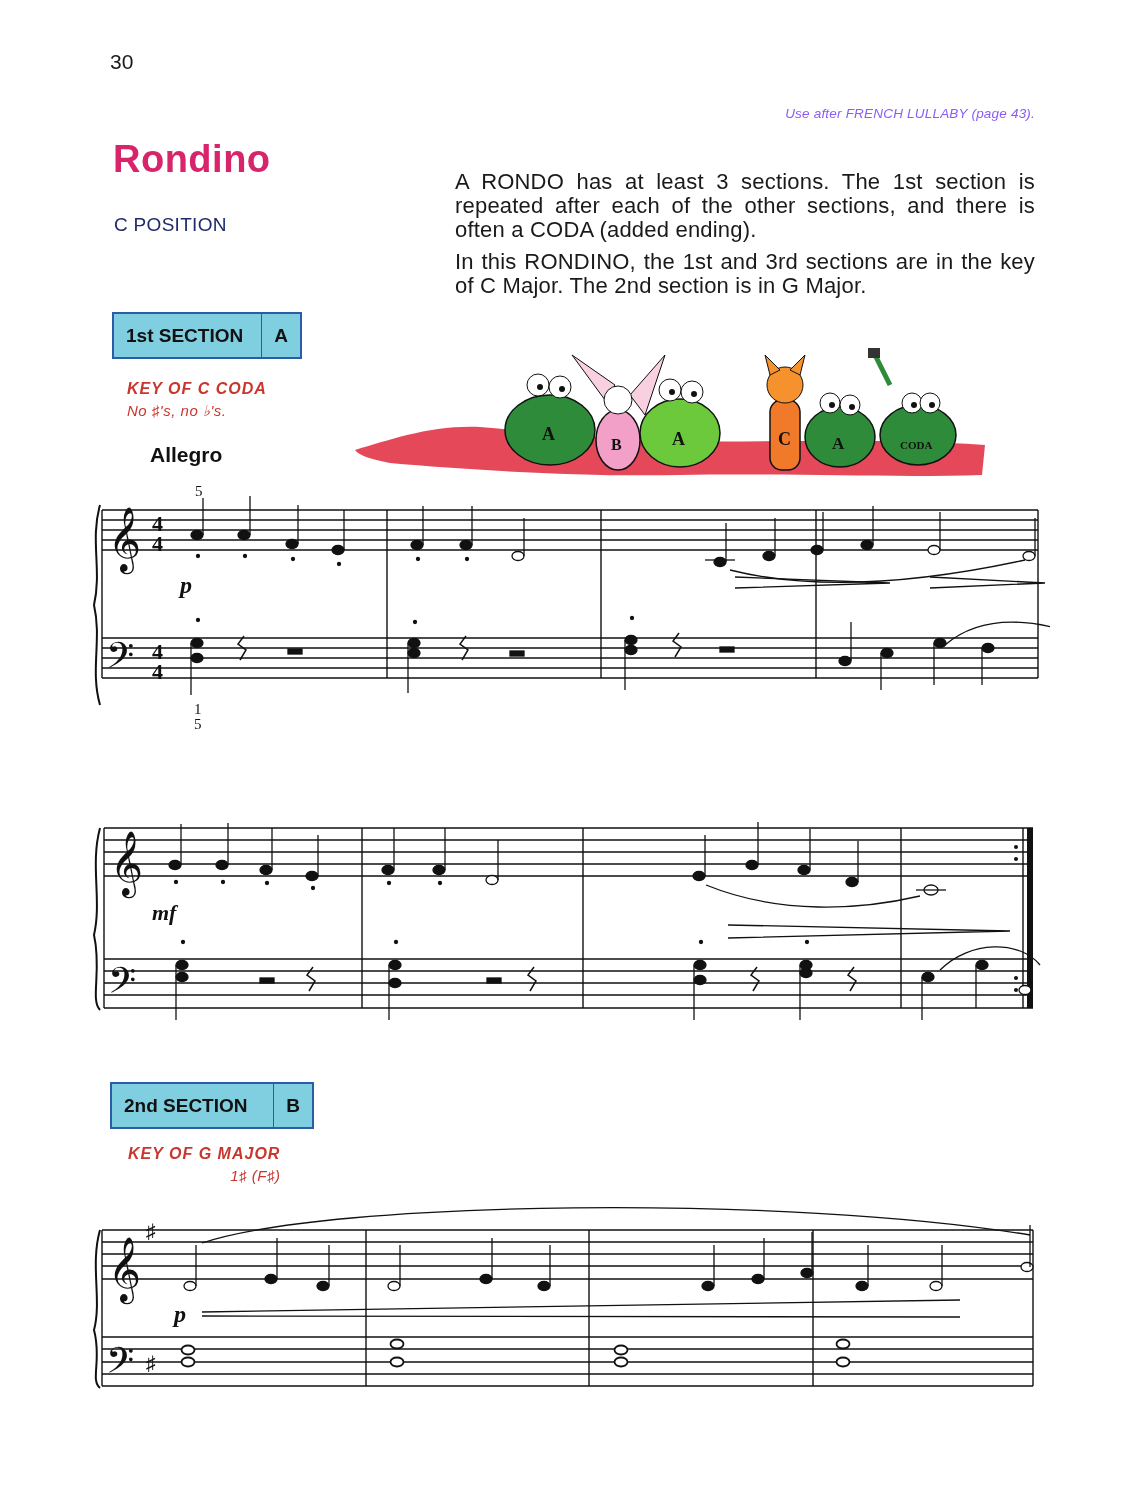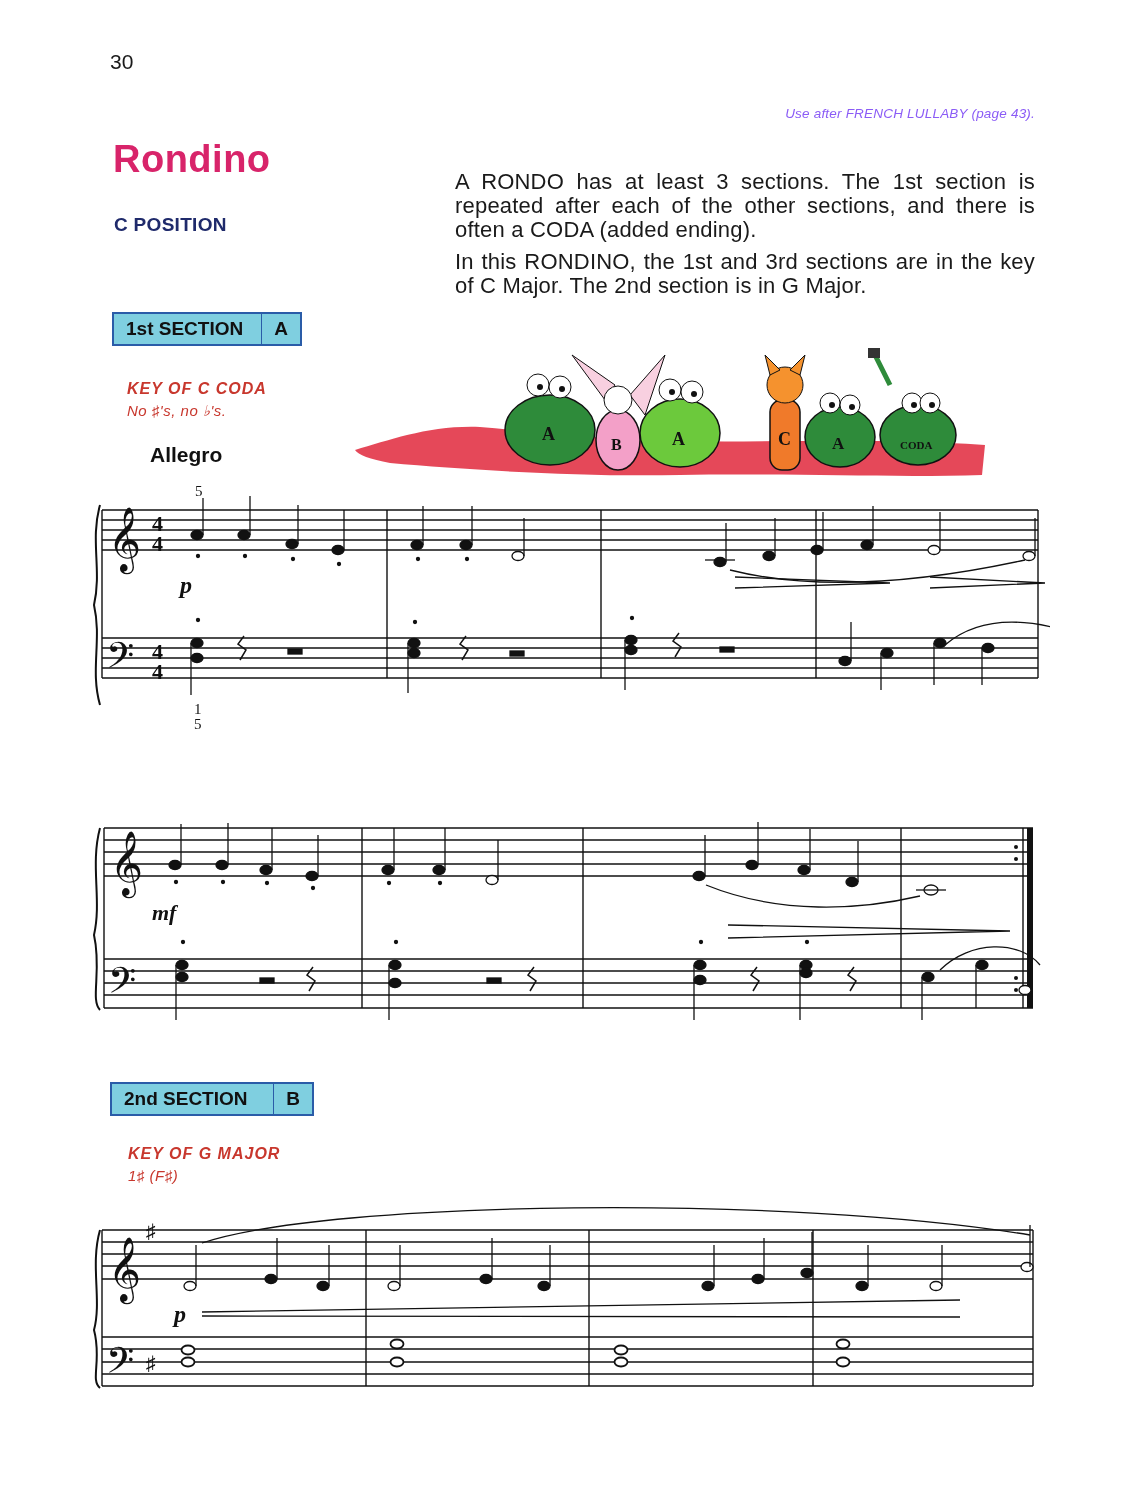--- a/index.html
+++ b/index.html
@@ -2,24 +2,24 @@
 <html><head>
 <meta charset="utf-8">
 <style>
   html, body { margin:0; padding:0; background:#ffffff; }
   body { width:1125px; height:1500px; position:relative; overflow:hidden;
          font-family:"Liberation Sans", sans-serif; color:#111; }
   .abs { position:absolute; }
   .page-num { left:110px; top:50px; font-size:21px; color:#1a1a1a; }
   .use-after { right:90px; top:106px; font-size:13.5px; font-style:italic; color:#8b5cf6; letter-spacing:0.2px; }
   .title { left:113px; top:138px; font-size:38px; font-weight:bold; color:#d8246a; letter-spacing:0.5px; }
-  .position { left:114px; top:214px; font-size:19px; font-weight:bold; color:#1f2a6b; letter-spacing:0.3px; }
+  .position { left:114px; top:214px; font-size:19px; font-weight:normal; color:#1f2a6b; letter-spacing:0.3px; }
   .intro { left:455px; top:170px; width:580px; font-size:22px; line-height:24px; color:#1a1a1a; text-align:justify; letter-spacing:0.2px; }
   .intro p { margin:0 0 8px 0; }
-  .badge { display:flex; border:2px solid #2a5ca8; background:#7fcfe0; height:34px; box-sizing:border-box; }
+  .badge { display:flex; border:2px solid #2a5ca8; background:#7fcfe0; height:47px; box-sizing:border-box; }
   .badge .cell { display:flex; align-items:center; padding:0 12px; font-size:19px; font-weight:bold; color:#111; }
   .badge .cell + .cell { border-left:1.5px solid #2a5ca8; }
   .key-title { font-size:16px; font-style:italic; font-weight:bold; color:#c8372d; letter-spacing:1px; }
   .key-sub { font-size:15px; font-style:italic; color:#c8372d; letter-spacing:0.5px; margin-top:4px; }
   .tempo { left:150px; top:443px; font-size:21px; font-weight:bold; color:#111; }
   .illus { left:350px; top:345px; width:640px; height:135px; }
   svg text { font-family:"Liberation Serif", serif; }
 </style>
 </head>
 <body>
@@ -303,21 +303,21 @@
     <path d="M667,177 L661,185 L669,191 L663,201"></path>
     <path d="M764,177 L758,185 L766,191 L760,201"></path>
   </g>
   <text x="62" y="130" font-size="22" font-style="italic" font-weight="bold" fill="#111">mf</text>
 </svg>
 
 <div class="abs badge" style="left:110px; top:1082px; width:204px;">
   <div class="cell" style="flex:1;">2nd SECTION</div>
   <div class="cell">B</div>
 </div>
-<div class="abs" style="left:128px; top:1145px;">
+<div class="abs" style="left:128px; top:1145px;text-align:right;">
   <div class="key-title">KEY OF G MAJOR</div>
   <div class="key-sub">1♯ (F♯)</div>
 </div>
 
 <svg class="abs" style="left:90px; top:1200px;" width="960" height="200" viewBox="0 0 960 200">
   <g stroke="#111" stroke-width="1.4" fill="none">
     <path d="M10,30 C0,65 12,100 4,130 C12,160 0,180 10,188" stroke-width="2"></path>
     <line x1="12" y1="30" x2="943" y2="30"></line>
       <line x1="12" y1="42" x2="943" y2="42"></line>
       <line x1="12" y1="54" x2="943" y2="54"></line>

